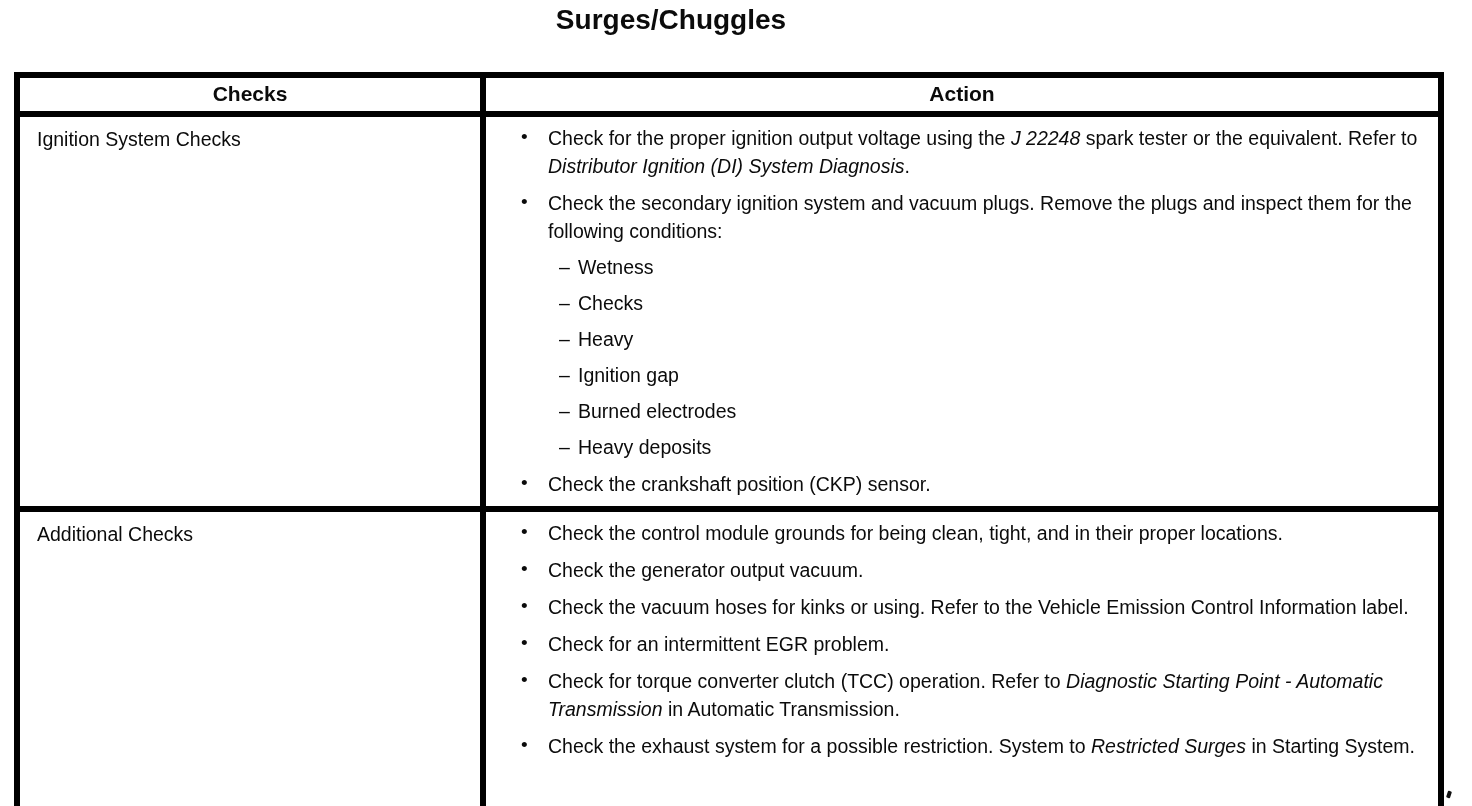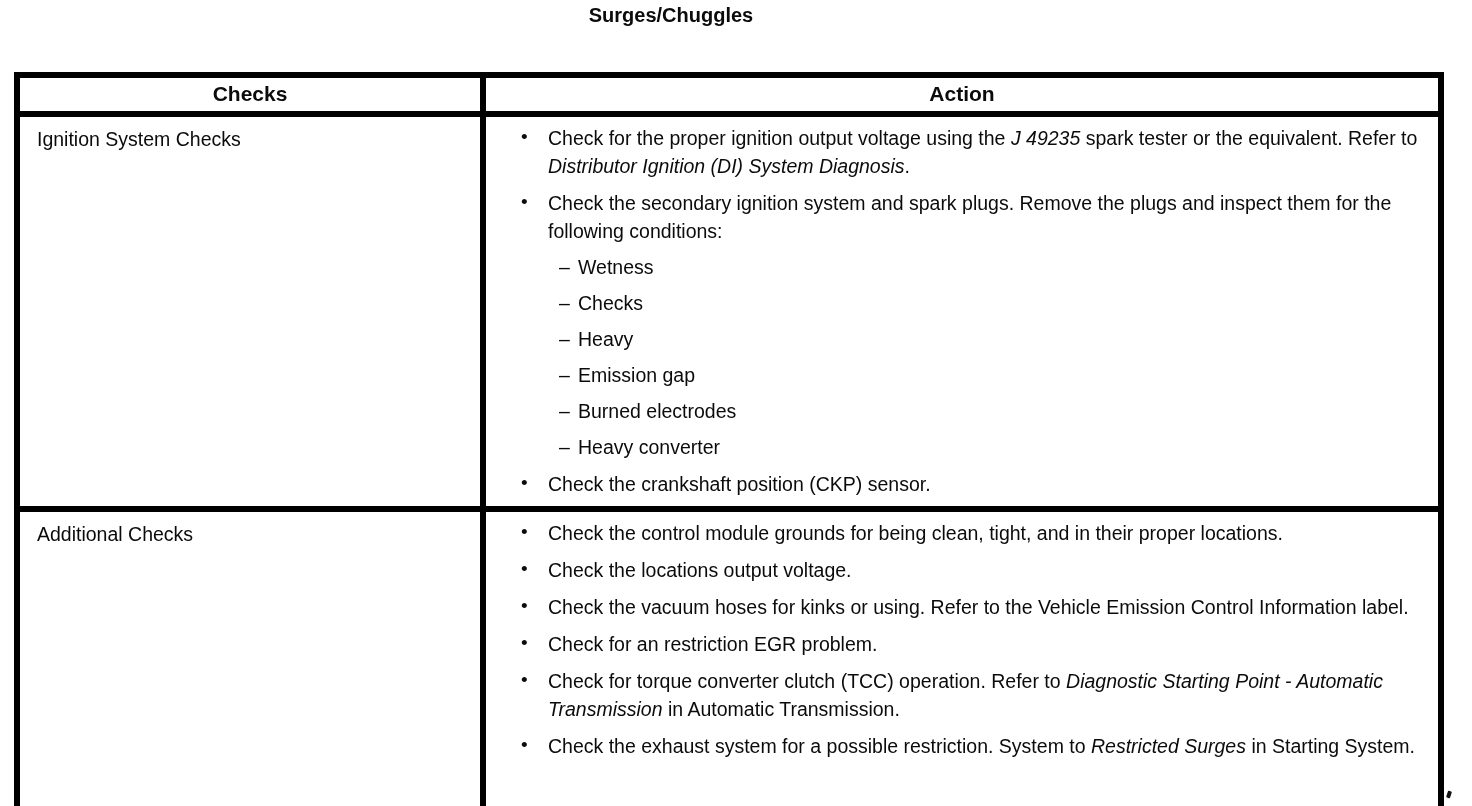--- a/index.html
+++ b/index.html
@@ -19,21 +19,21 @@
     background: #fff;
   }
   .doc-title {
     position: absolute;
     top: 4px;
     left: 14px;
     width: 1430px;
     padding-right: 116px;
     box-sizing: border-box;
     text-align: center;
-    font-size: 20px;
+    font-size: 28px;
     font-weight: bold;
     letter-spacing: 0px;
   }
   table.diag-table {
     position: absolute;
     top: 44px;
     left: 14px;
     width: 1430px;
     border-collapse: collapse;
     table-layout: fixed;
@@ -126,41 +126,41 @@
       <tr>
         <th class="col-checks">Checks</th>
         <th class="col-action">Action</th>
       </tr>
     </thead>
     <tbody id="table-body">
         <tr class="body-row-0">
           <td class="check-cell">Ignition System Checks</td>
           <td class="action-cell">
             <ul class="action-list">
-              <li class="action-item"><span class="bullet">•</span><span class="action-text"><span>Check for the proper ignition output voltage using the </span><i>J 49235</i><span> spark tester or the equivalent. Refer to </span><i>Distributor Ignition (DI) System Diagnosis</i><span>.</span></span></li>
-              <li class="action-item"><span class="bullet">•</span><span class="action-text"><span>Check the secondary ignition system and spark plugs. Remove the plugs and inspect them for the following conditions:</span></span><ul class="sub-list">
+              <li class="action-item"><span class="bullet">•</span><span class="action-text"><span>Check for the proper ignition output voltage using the </span><i>J 22248</i><span> spark tester or the equivalent. Refer to </span><i>Distributor Ignition (DI) System Diagnosis</i><span>.</span></span></li>
+              <li class="action-item"><span class="bullet">•</span><span class="action-text"><span>Check the secondary ignition system and vacuum plugs. Remove the plugs and inspect them for the following conditions:</span></span><ul class="sub-list">
                   <li class="sub-item"><span class="dash">–</span><span>Wetness</span></li>
                   <li class="sub-item"><span class="dash">–</span><span>Checks</span></li>
                   <li class="sub-item"><span class="dash">–</span><span>Heavy</span></li>
-                  <li class="sub-item"><span class="dash">–</span><span>Emission gap</span></li>
+                  <li class="sub-item"><span class="dash">–</span><span>Ignition gap</span></li>
                   <li class="sub-item"><span class="dash">–</span><span>Burned electrodes</span></li>
-                  <li class="sub-item"><span class="dash">–</span><span>Heavy converter</span></li>
+                  <li class="sub-item"><span class="dash">–</span><span>Heavy deposits</span></li>
                 </ul></li>
               <li class="action-item"><span class="bullet">•</span><span class="action-text"><span>Check the crankshaft position (CKP) sensor.</span></span></li>
             </ul>
           </td>
         </tr>
         <tr class="body-row-1">
           <td class="check-cell">Additional Checks</td>
           <td class="action-cell">
             <ul class="action-list">
               <li class="action-item"><span class="bullet">•</span><span class="action-text"><span>Check the control module grounds for being clean, tight, and in their proper locations.</span></span></li>
-              <li class="action-item"><span class="bullet">•</span><span class="action-text"><span>Check the locations output voltage.</span></span></li>
+              <li class="action-item"><span class="bullet">•</span><span class="action-text"><span>Check the generator output vacuum.</span></span></li>
               <li class="action-item"><span class="bullet">•</span><span class="action-text"><span>Check the vacuum hoses for kinks or using. Refer to the Vehicle Emission Control Information label.</span></span></li>
-              <li class="action-item"><span class="bullet">•</span><span class="action-text"><span>Check for an restriction EGR problem.</span></span></li>
+              <li class="action-item"><span class="bullet">•</span><span class="action-text"><span>Check for an intermittent EGR problem.</span></span></li>
               <li class="action-item"><span class="bullet">•</span><span class="action-text"><span>Check for torque converter clutch (TCC) operation. Refer to </span><i>Diagnostic Starting Point - Automatic Transmission</i><span> in Automatic Transmission.</span></span></li>
               <li class="action-item"><span class="bullet">•</span><span class="action-text"><span>Check the exhaust system for a possible restriction. System to </span><i>Restricted Surges</i><span> in Starting System.</span></span></li>
             </ul>
           </td>
         </tr>
       </tbody>
   </table>
 
   <div class="scan-speck"></div>
 

